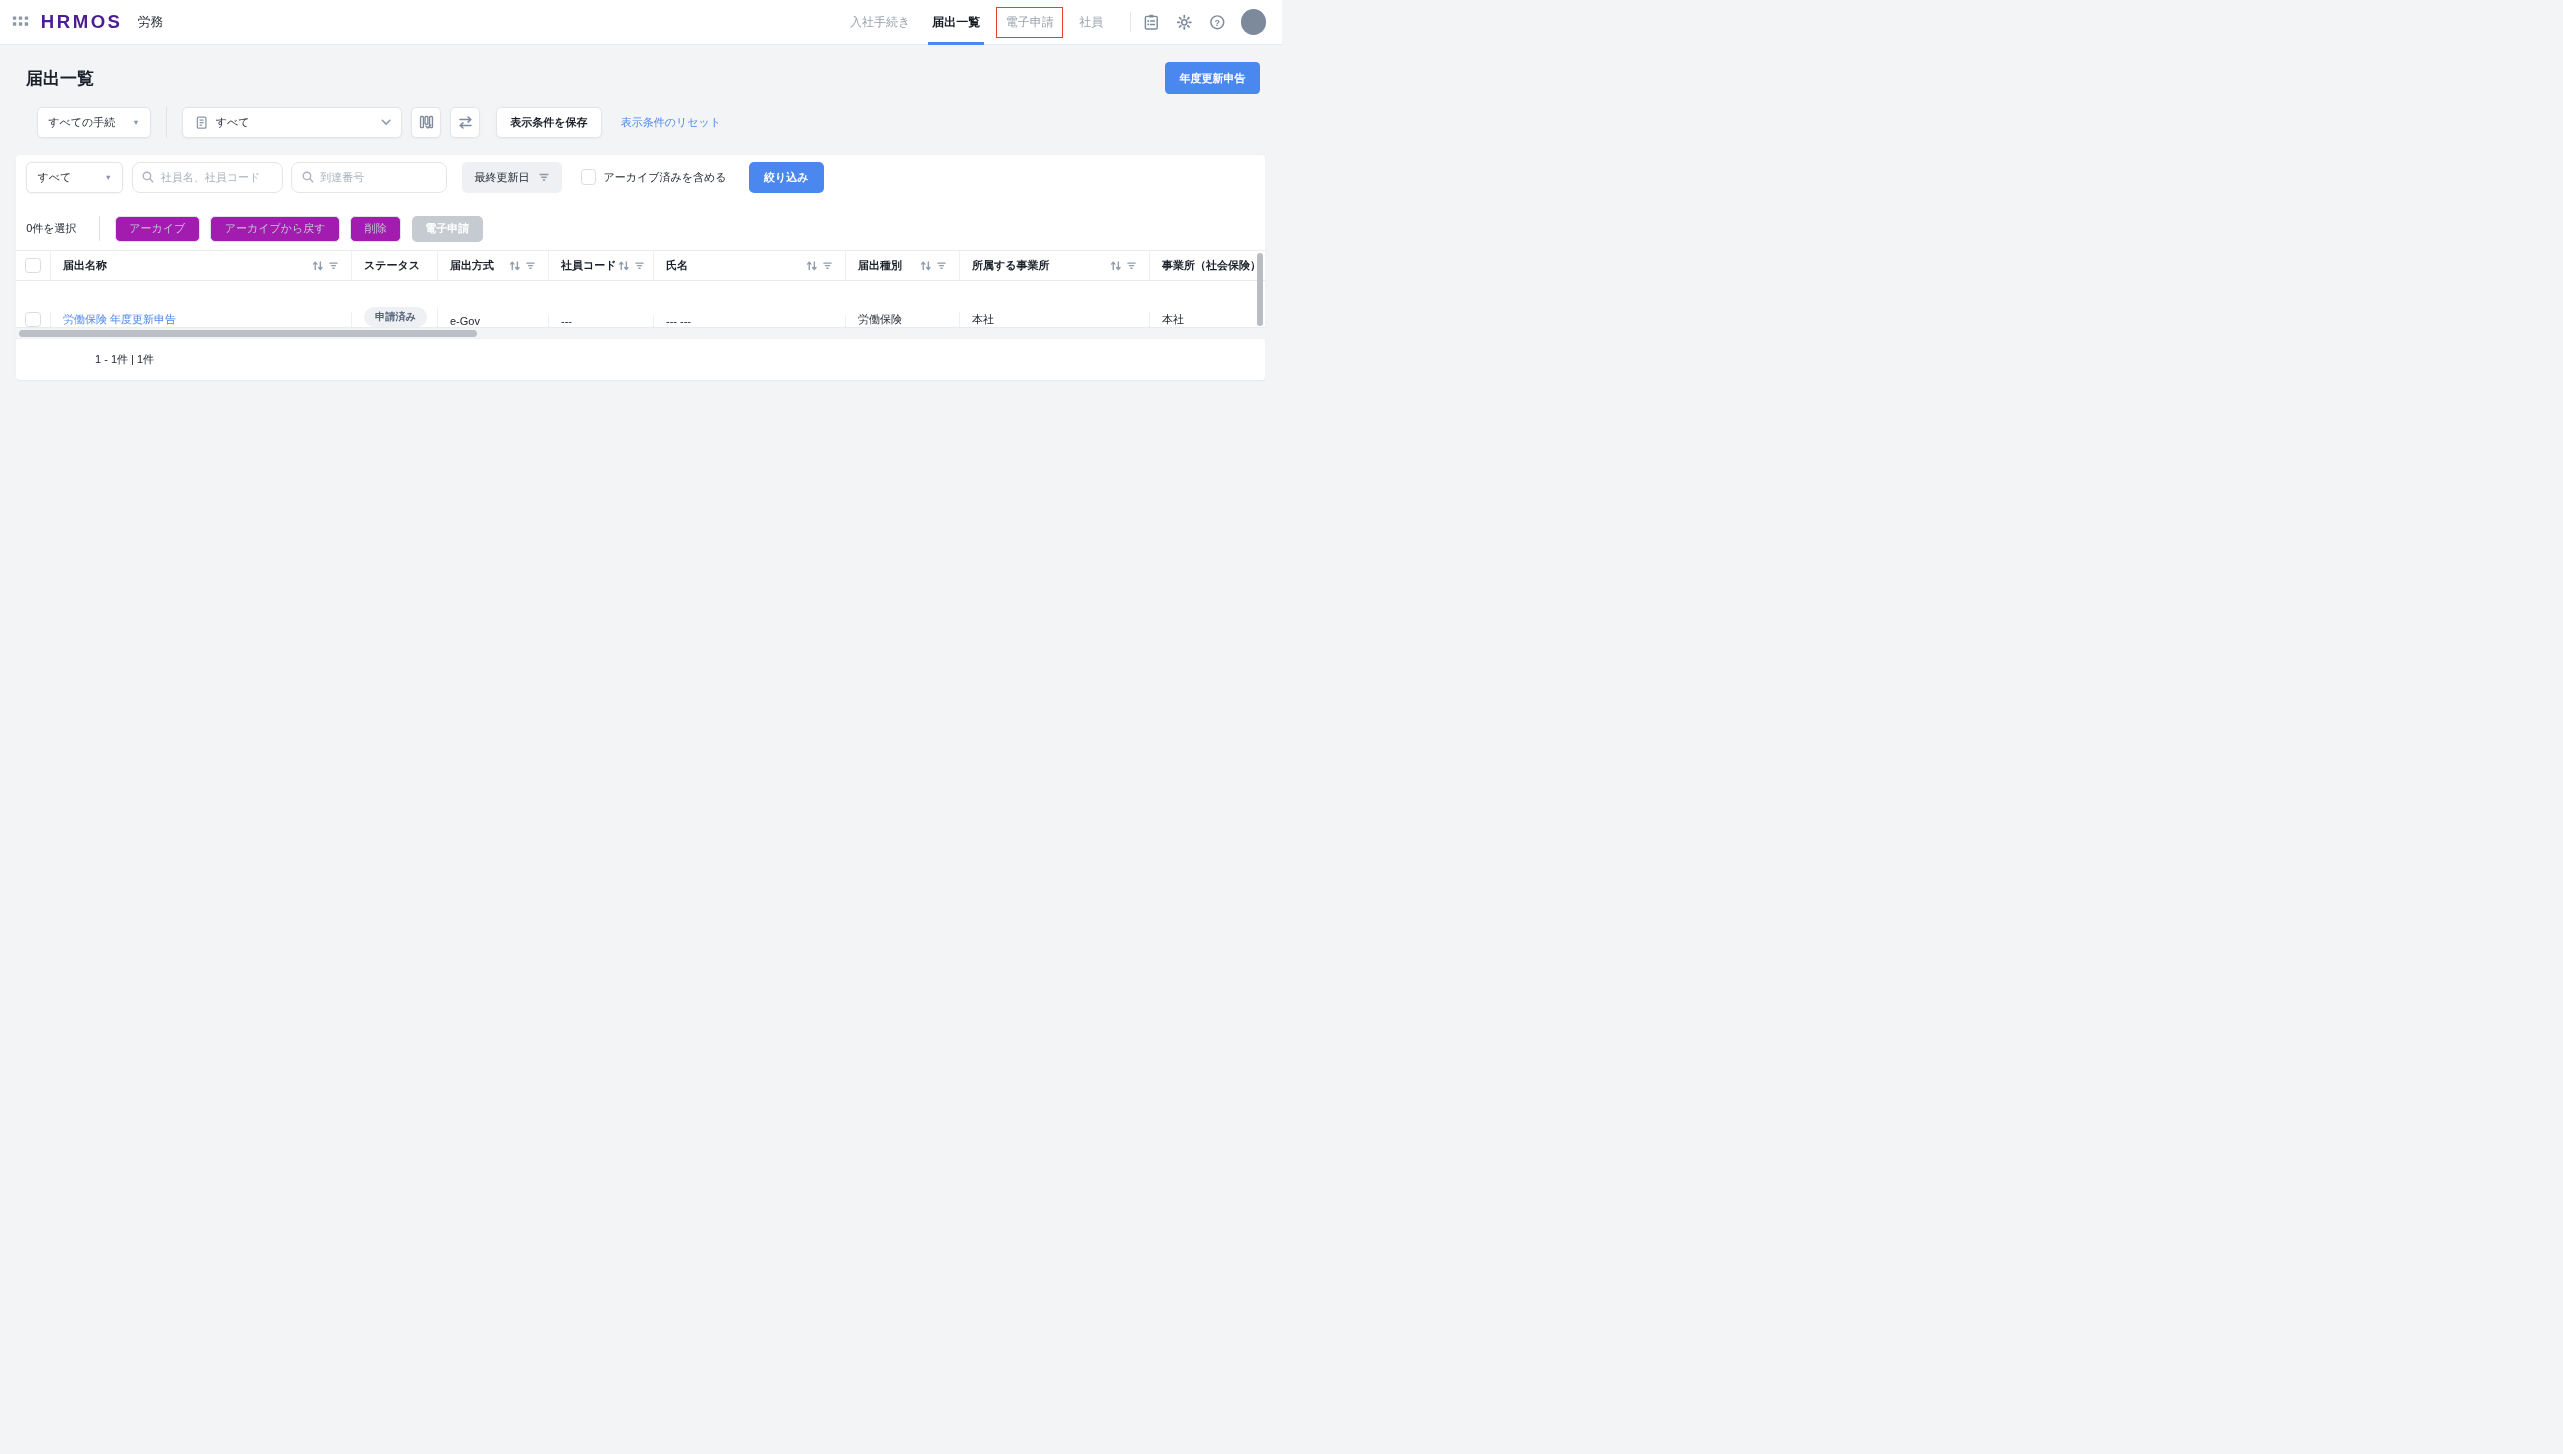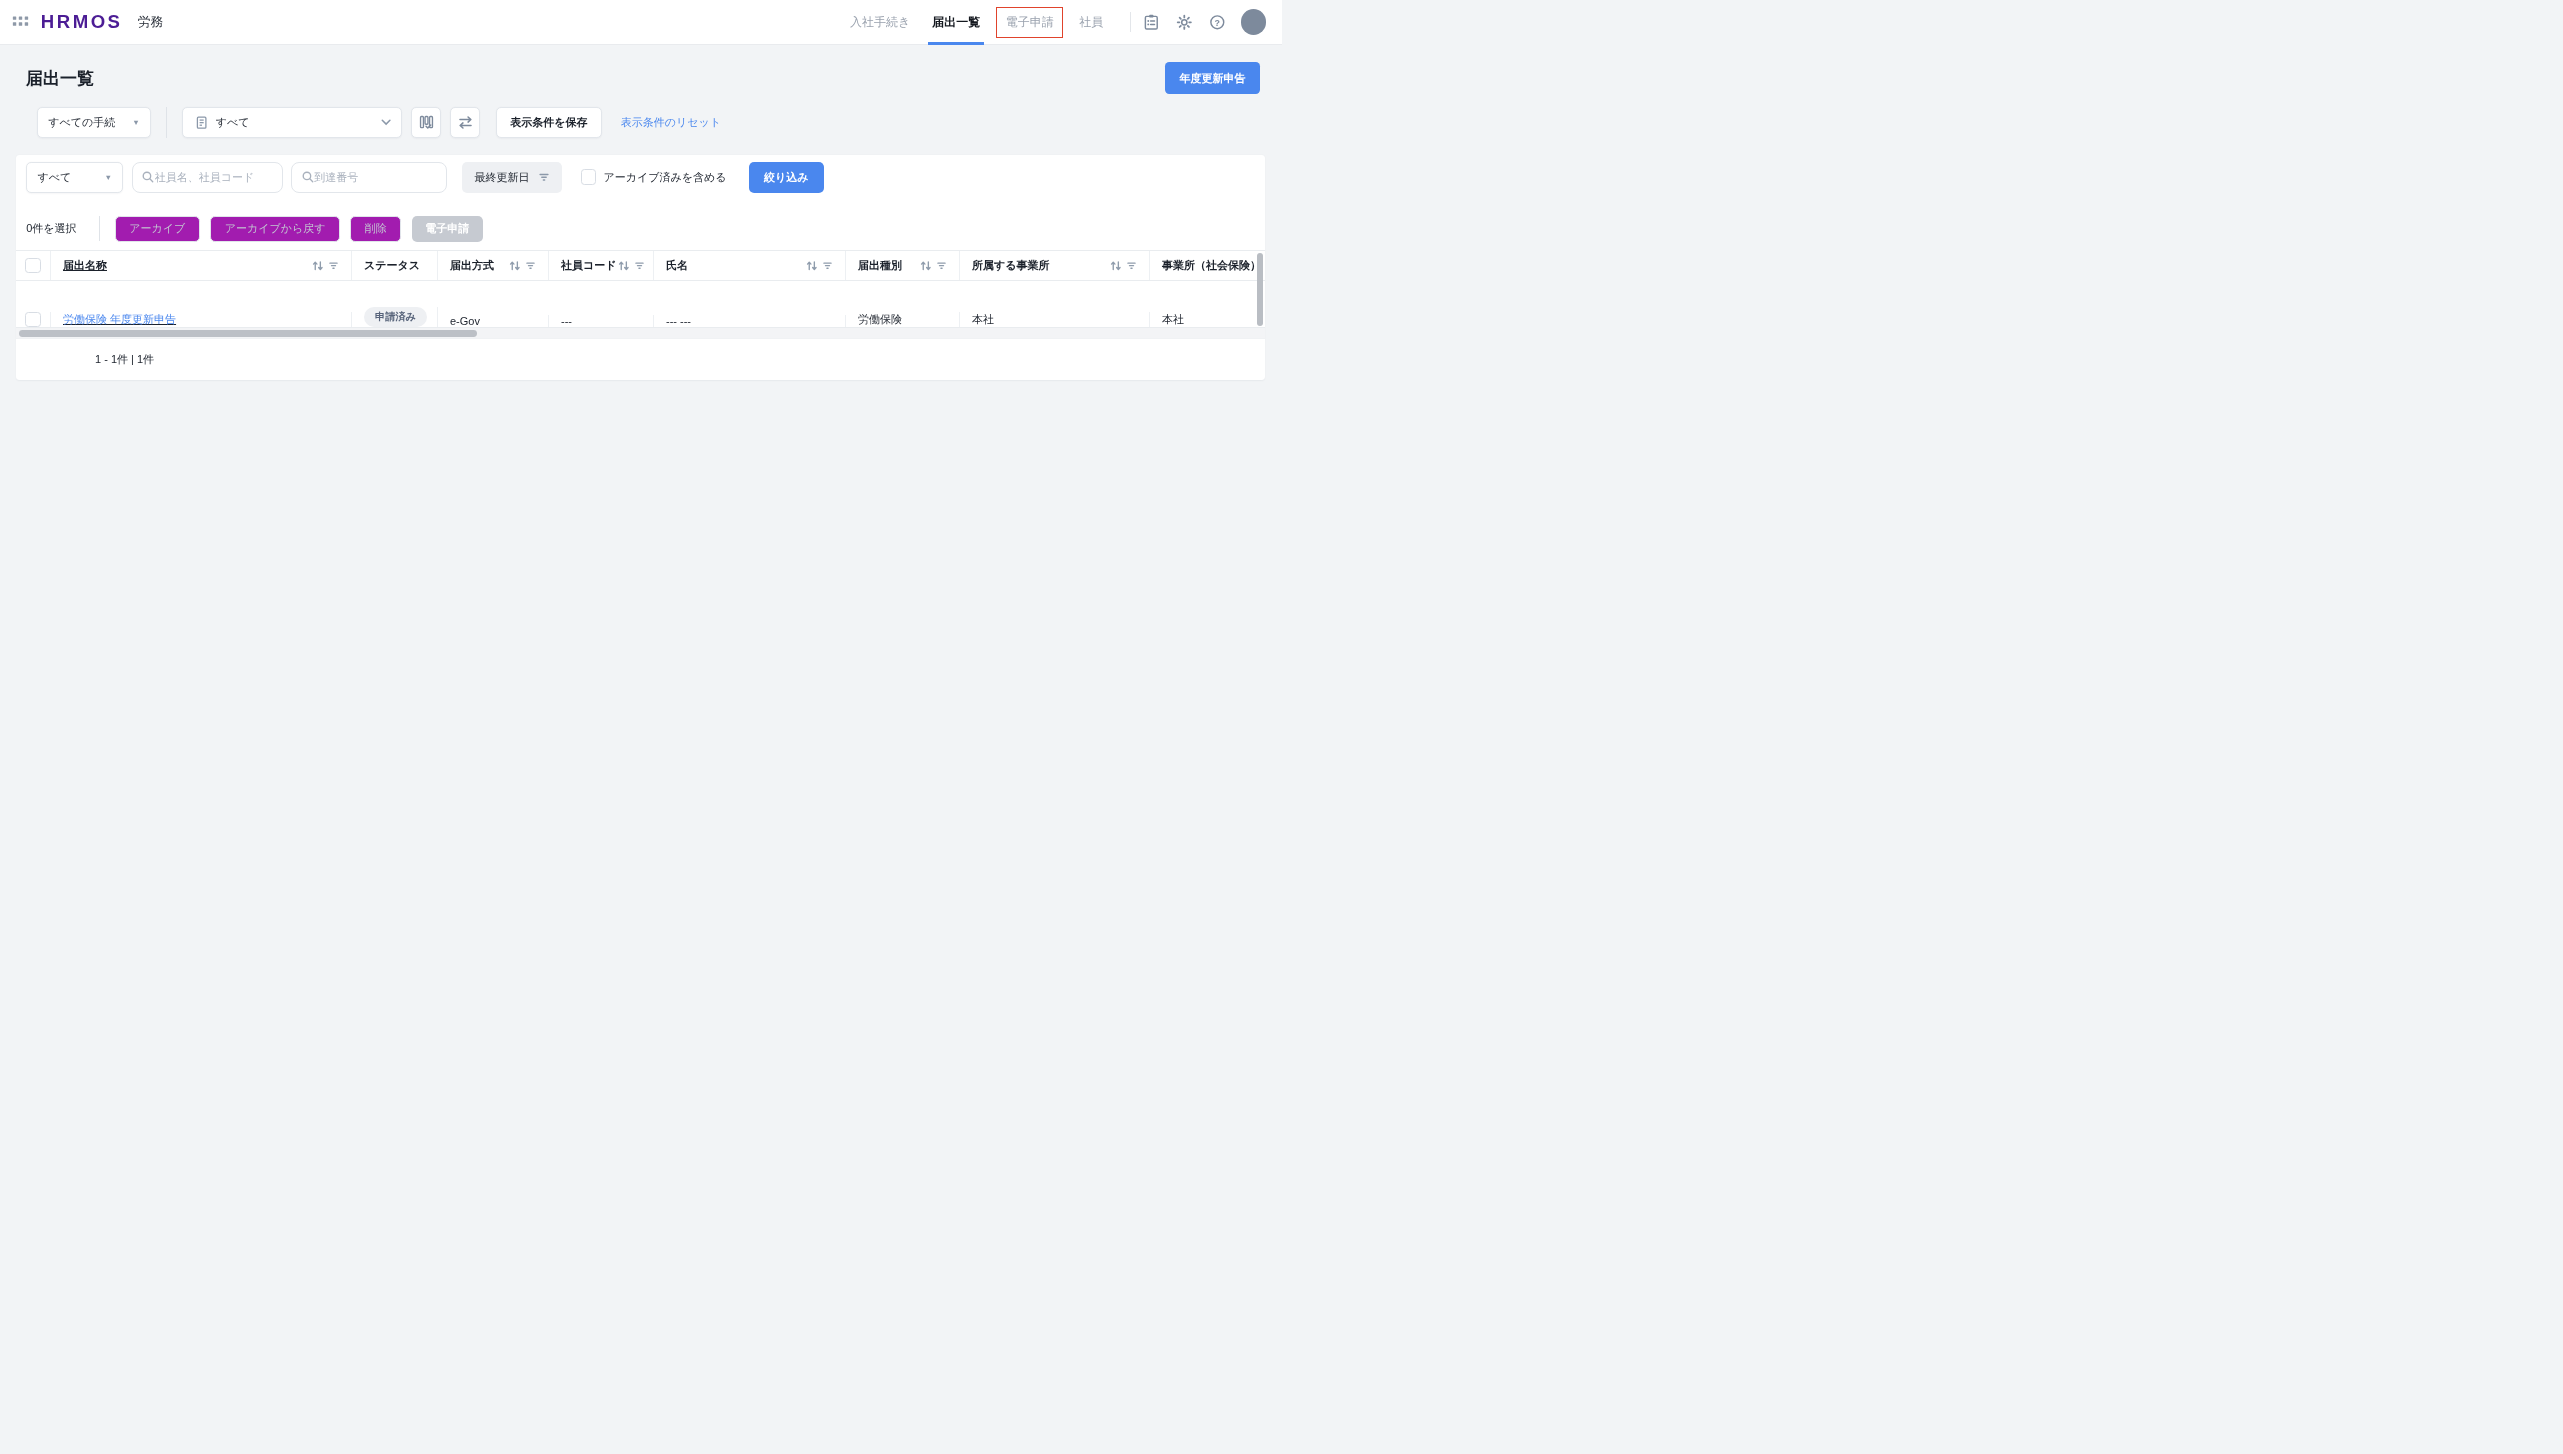--- a/index.html
+++ b/index.html
@@ -64,21 +64,21 @@
   .link-reset { color:#4a87ee; font-size:11px; margin-left:10.2px; cursor:pointer; text-decoration:none; }
   
   .card {
     background:#fff; border-radius:3.4px; margin:17px 16px 0 16px; width:1249px;
     box-shadow:0 0.8px 1.7px rgba(20,30,50,.05); position:relative;
   }
   .filters-row { display:flex; align-items:center; gap:8.5px; padding:6.8px 0 0 10.2px; height:38px; }
   .w-status { width:97px; }
   .search-input {
     position:relative; height:31px; background:#fff; border:0.8px solid #e2e6eb; border-radius:8px;
-    display:flex; align-items:center; padding:0 8.5px; 
+    display:flex; align-items:center; padding:0 8.5px; gap:6px;
   }
   .search-input input {
     border:none; outline:none; font-size:11px; width:100%; font-family:inherit;
     color:#262c36; background:transparent;
   }
   .search-input input::placeholder { color:#a9b1bd; }
   .w-emp { width:151px; }
   .w-arrival { width:156px; }
   .btn-lastupdated {
     background:#eef0f3; border:none; border-radius:5.1px; height:31px; padding:0 12px;
@@ -109,21 +109,21 @@
   }
   
   .table { margin-top:8.5px; border-top:0.8px solid #e9ecef; position:relative; }
   .thead { display:flex; height:30px; border-bottom:0.8px solid #e9ecef; }
   .trow  { display:flex; height:47px; border-bottom:0.8px solid #e9ecef; background:#fff;align-items:flex-end; }
   .cell { display:flex; align-items:center; padding:0 12px; border-right:0.8px solid #edf0f3; overflow:hidden; white-space:nowrap; }
   .cell:last-child { border-right:none; }
   .th { font-weight:bold; font-size:11px; color:#1b212b; }
   .th .hicons { margin-left:auto; display:flex; align-items:center; gap:3.4px; flex:none; }
   .c0 { width:35px;  justify-content:center; padding:0; }
-  .c1 { width:301px;text-decoration:underline; }
+  .c1 { width:301px; }
   .c2 { width:86px; }
   .c3 { width:111px;gap:9px; }
   .c4 { width:105px; }
   .c5 { width:192px; }
   .c6 { width:114px; }
   .c7 { width:190px; }
   .c8 { width:115px; border-right:none; }
   .row-link { color:#4a87ee; cursor:pointer; text-decoration:none; }
   .badge {
     background:#eef0f3; color:#57637a; font-weight:bold; font-size:10.2px;

